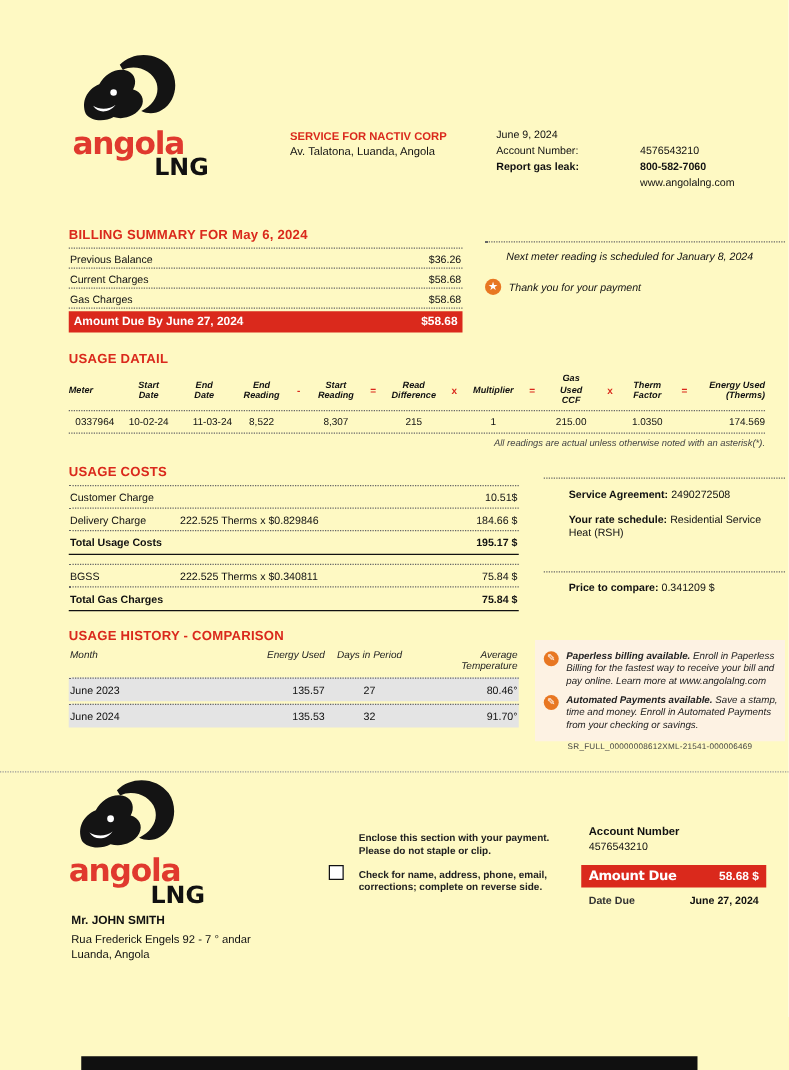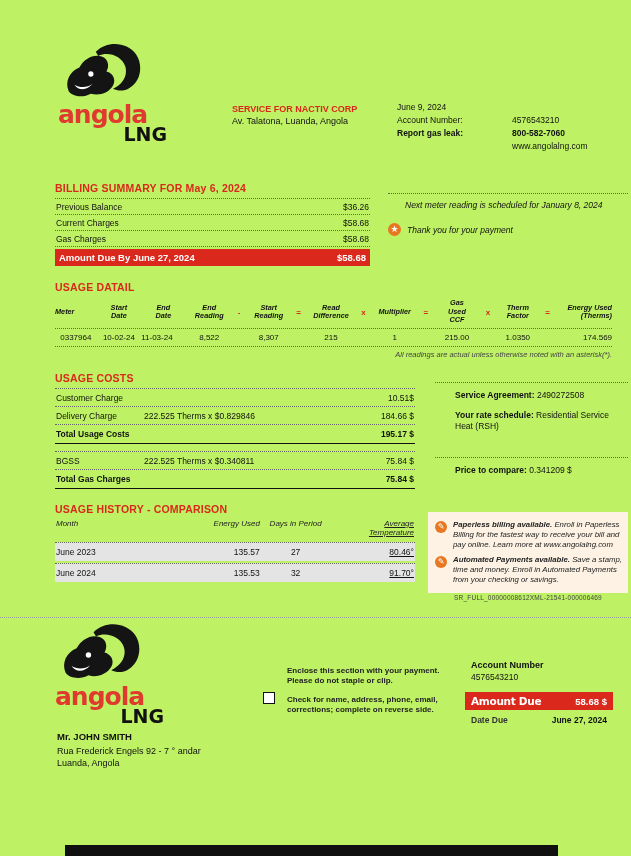--- a/index.html
+++ b/index.html
@@ -1,16 +1,16 @@
 <!DOCTYPE html>
 <html><head>
 <meta charset="utf-8">
 <style>
   html,body{margin:0;padding:0;background:#fff;}
-  .page{position:relative;width:631px;height:856px;background:#bef264;overflow:hidden;
+  .page{position:relative;width:631px;height:856px;background:#fef9c3;overflow:hidden;
         font-family:"Liberation Sans",sans-serif;color:#111;}
 
   
   .logo{position:absolute;width:112px;}
   .logo svg{display:block;margin-left:4px;}
   .logo .brand{font-family:"DejaVu Sans",sans-serif;font-weight:bold;font-size:25px;
                line-height:1;letter-spacing:-1px;color:#e0392e;margin-top:-4px;}
   .logo .brand-sub{font-family:"DejaVu Sans",sans-serif;font-weight:bold;font-size:19px;
                line-height:1;letter-spacing:0;color:#111;text-align:right;margin-top:-2px;padding-right:3px;}
   .logo-top{left:58px;top:42px;}
@@ -78,21 +78,21 @@
   .price-compare{position:absolute;left:435px;top:457px;width:193px;border-top:1px dotted #666;
                 padding:7px 0 0 20px;box-sizing:border-box;font-size:8.5px;}
 
   
   .history{position:absolute;left:55px;top:503px;width:360px;}
   .uh-head{display:flex;font-size:8px;font-style:italic;padding:4px 1px 3px 1px;color:#222;}
   .uh-row{display:flex;font-size:8.5px;padding:4px 1px;background:#e4e4e4;border-top:1px dotted #666;margin-top:2px;}
   .uh-c1{width:110px;text-align:left;}
   .uh-c2{width:95px;text-align:right;}
   .uh-c3{width:80px;text-align:center;padding-right:8px;box-sizing:border-box;}
-  .uh-c4{width:75px;text-align:right;text-decoration:underline;}
+  .uh-c4{width:75px;text-align:right;}
 
   
   .promo{position:absolute;left:428px;top:512px;width:200px;background:#fdf2e3;padding:8px 6px;box-sizing:border-box;}
   .promo-item{display:flex;margin-bottom:5px;}
   .promo-item:last-child{margin-bottom:0;}
   .promo-icon{width:12px;height:12px;border-radius:50%;background:#e87722;color:#fff;
               font-size:8px;line-height:12px;text-align:center;margin:1px 6px 0 1px;flex-shrink:0;}
   .promo-text{font-size:7.8px;font-style:italic;line-height:10px;color:#222;}
   .promo-lead{font-weight:bold;}
   .ref-code{position:absolute;left:428px;top:594px;width:200px;text-align:center;
@@ -215,21 +215,21 @@
       <span class="ud-op c-op">x</span>
       <span class="ud-cell c-tf">Therm
 Factor</span>
       <span class="ud-op c-op">=</span>
       <span class="ud-cell c-eu">Energy Used
 (Therms)</span>
     </div>
     <div class="ud-row">
       <span class="c-meter" style="text-align:center;">0337964</span>
       <span class="c-sd" style="text-align:center;">10-02-24</span>
-      <span class="c-ed" style="text-align:left;">11-03-24</span>
+      <span class="c-ed" style="text-align:right;">11-03-24</span>
       <span class="c-er" style="text-align:center;">8,522</span>
       <span class="c-op"></span>
       <span class="c-sr" style="text-align:center;">8,307</span>
       <span class="c-op"></span>
       <span class="c-rd" style="text-align:center;">215</span>
       <span class="c-op"></span>
       <span class="c-mu" style="text-align:center;">1</span>
       <span class="c-op"></span>
       <span class="c-gu" style="text-align:center;">215.00</span>
       <span class="c-op"></span>

